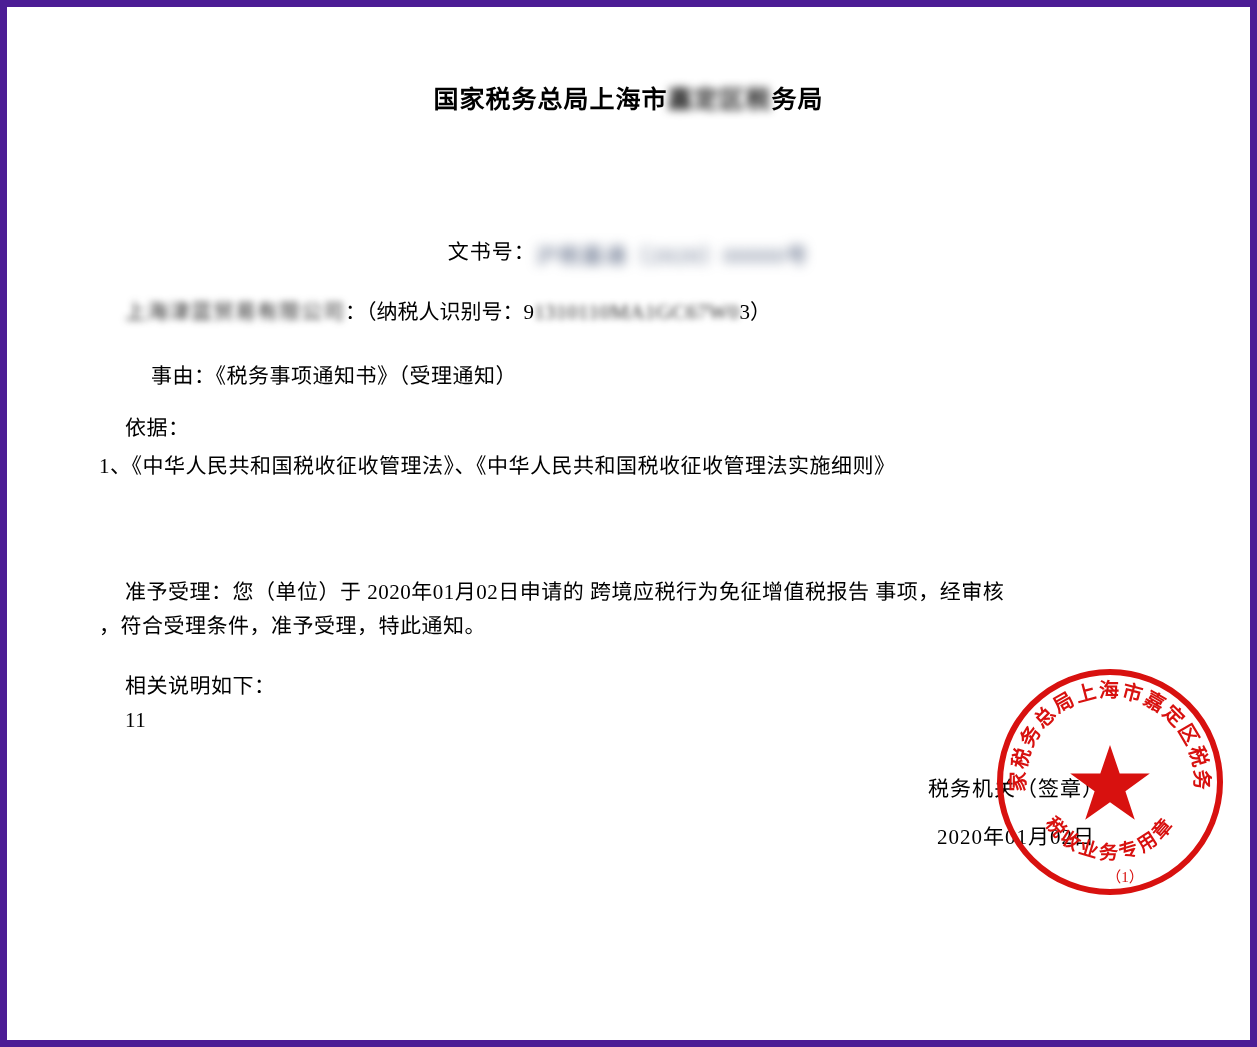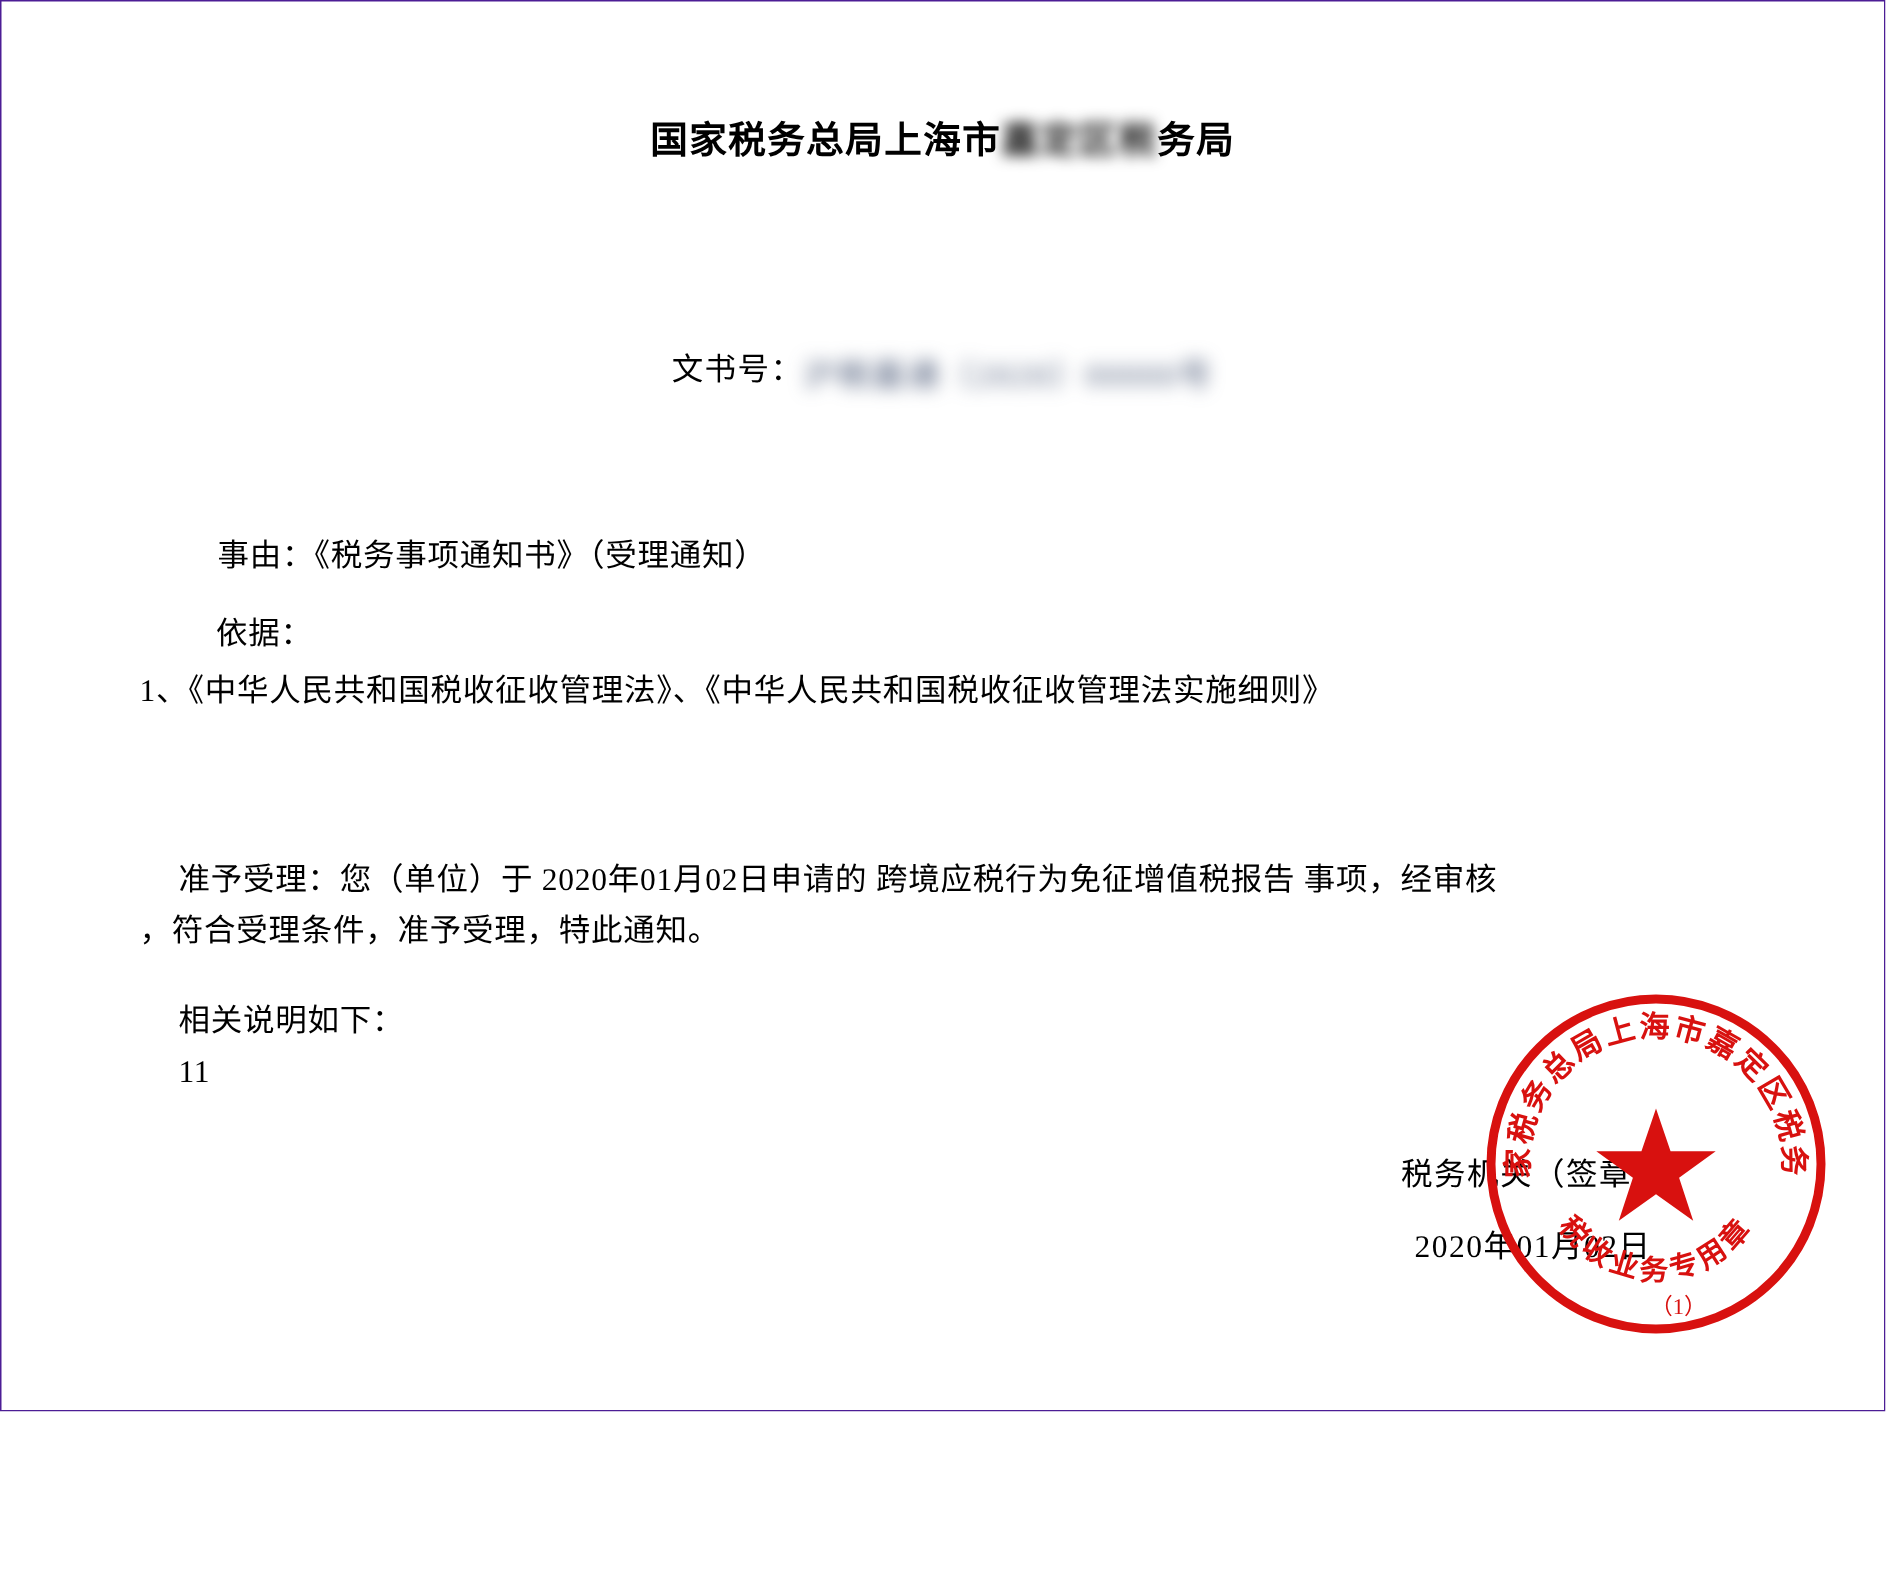--- a/index.html
+++ b/index.html
@@ -7,25 +7,25 @@
     padding: 0;
     background: #ffffff;
   }
   body {
     font-family: "Liberation Serif", "DejaVu Serif", serif;
     color: #000000;
   }
   .page {
     position: relative;
     width: 1257px;
-    height: 941px;
+    height: 1047px;
     margin: 0 auto;
     background: #ffffff;
     overflow: hidden;
-    border: 1px solid #4c1d95;
+    border: 7px solid #4c1d95;
     box-sizing: border-box;
   }
 
   
   .org-line {
     position: absolute;
     top: 72px;
     left: 0;
     width: 100%;
     text-align: center;
@@ -89,21 +89,21 @@
   }
 
   
   .body-line {
     position: absolute;
     font-size: 21px;
     line-height: 34px;
     letter-spacing: 0.5px;
   }
   .reason    { top: 352px; left: 118px; margin-left: 26px; }
-  .basis-lbl { top: 404px; left: 118px; margin-left: 25px; }
+  .basis-lbl { top: 404px; left: 118px; }
   .basis-item{ top: 442px; left: 92px; }
   .notice    { top: 568px; left: 92px; width: 1000px; }
   .notice .indent { padding-left: 26px; }
   .remark-lbl{ top: 662px; left: 118px; }
   .remark-val{ top: 696px; left: 118px; }
 
   
   .sign-block {
     position: absolute;
     top: 758px;
@@ -143,20 +143,23 @@
 
   <div class="org-line">
     <span>国家税务总局上海市<span class="redact-blur">嘉定区税</span>务局</span>
   </div>
 
 
   <div class="doc-no">
     <span class="doc-no-label">文书号：</span><span class="doc-no-value">沪税嘉通〔2020〕00000号</span>
   </div>
 
+  <div class="taxpayer">
+    <span class="taxpayer-name">上海津蓝贸易有限公司</span><span>：</span><span>（纳税人识别号：</span><span>9</span><span class="taxid-mid">1310110MA1GC67W0</span><span>3）</span>
+  </div>
 
   <div class="body-line reason">事由：《税务事项通知书》（受理通知）</div>
 
   <div class="body-line basis-lbl">依据：</div>
   <div class="body-line basis-item">1、《中华人民共和国税收征收管理法》、《中华人民共和国税收征收管理法实施细则》</div>
 
   <div class="body-line notice">
     <div class="indent">准予受理：您（单位）于 2020年01月02日申请的 跨境应税行为免征增值税报告 事项，经审核</div>
     <div>，符合受理条件，准予受理，特此通知。</div>
   </div>

